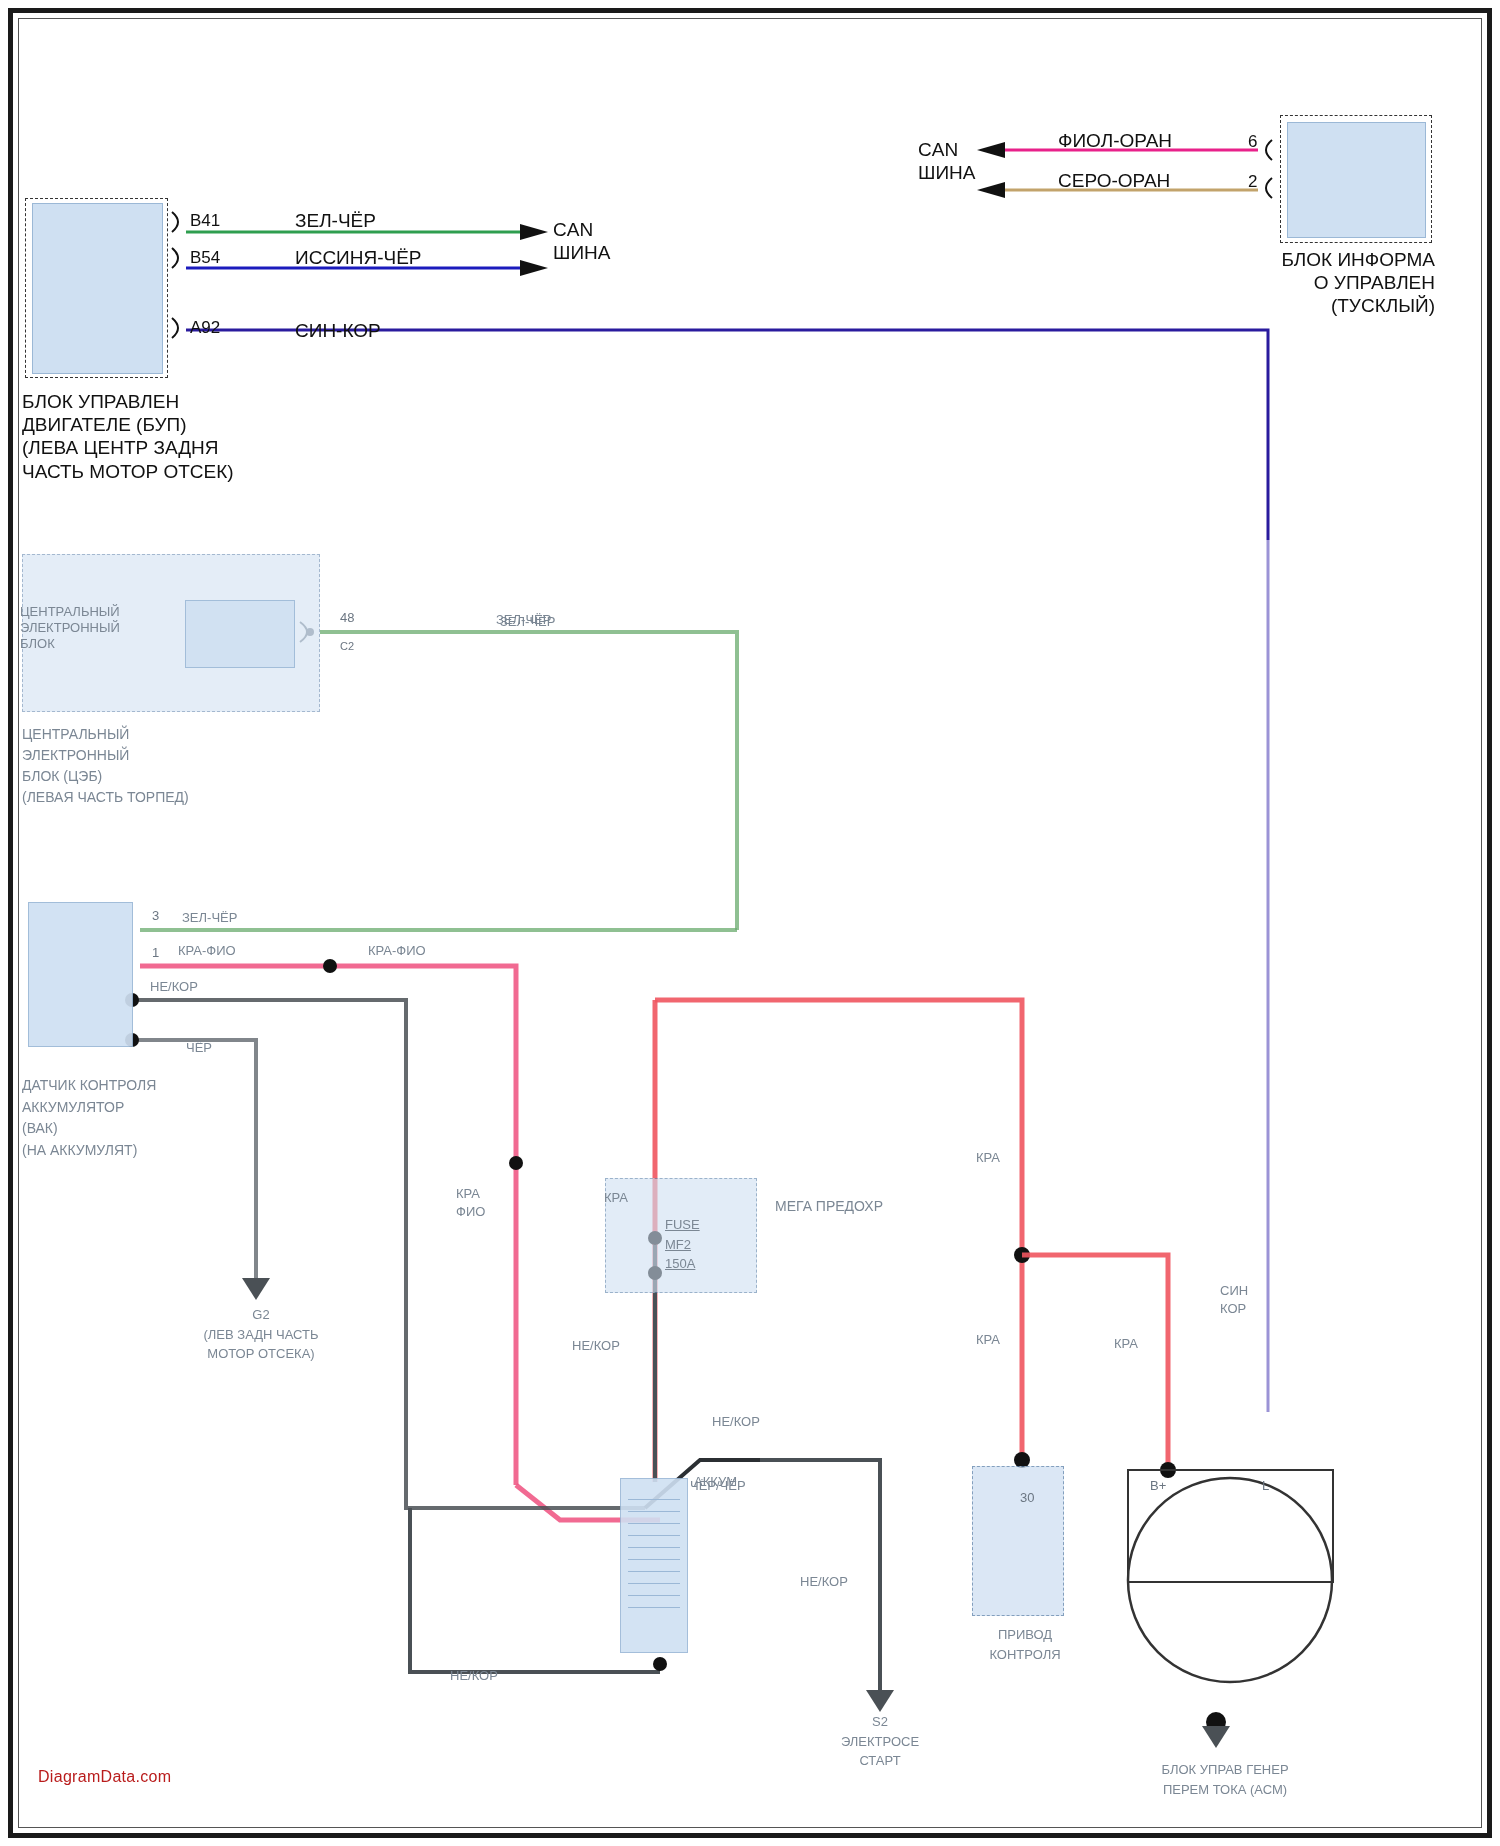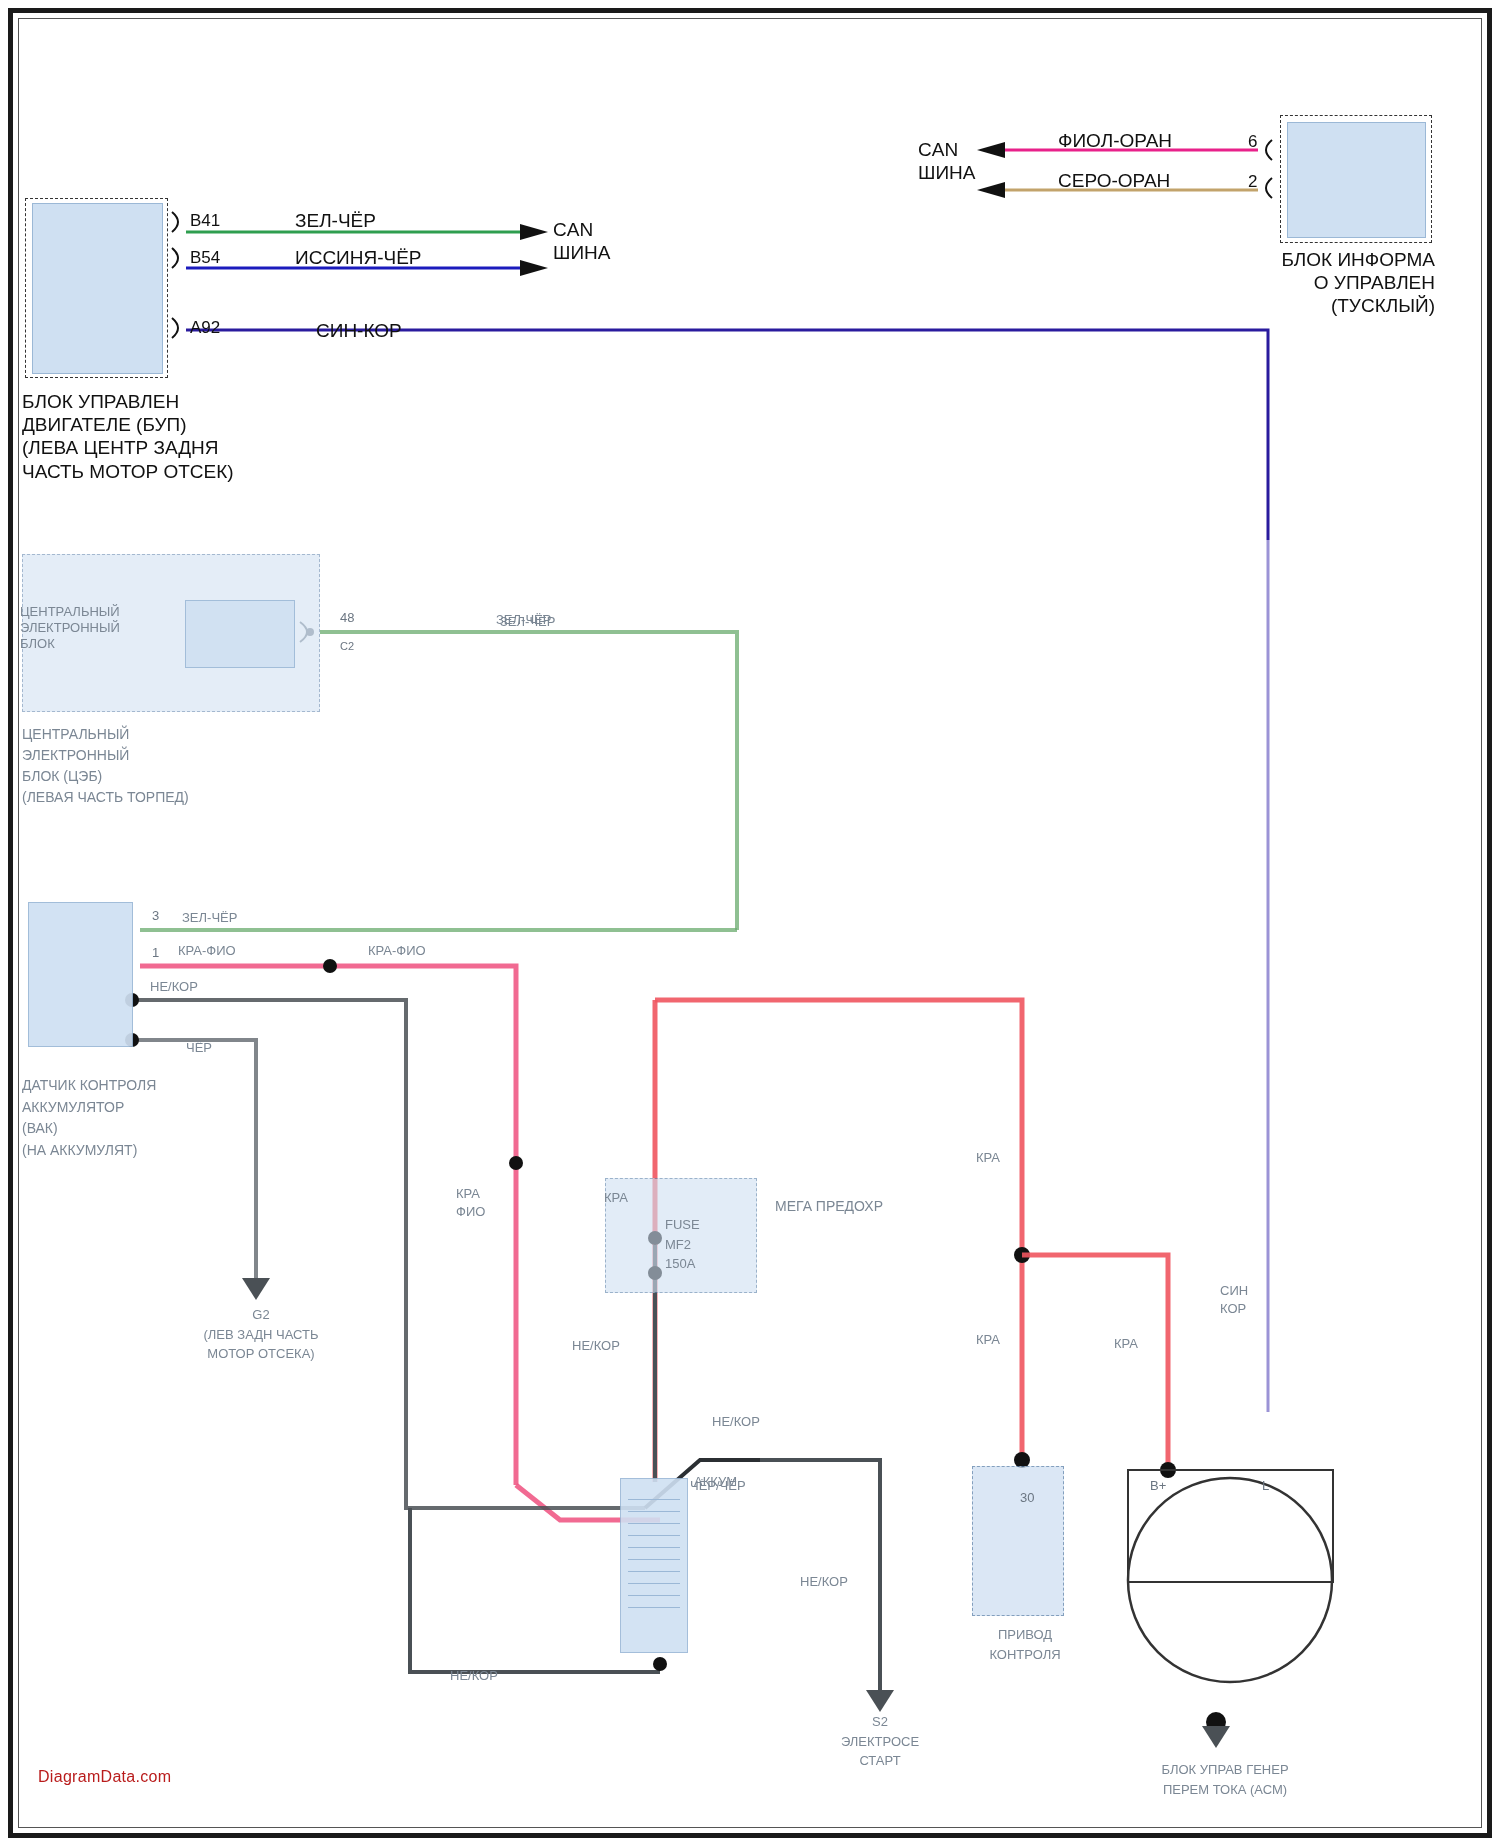--- a/index.html
+++ b/index.html
@@ -56,21 +56,21 @@
     background: #cfe0f2;
   }
   .label {
     position: absolute;
     color: #111;
     white-space: pre;
     line-height: 1.22;
   }
   .lbl-big { font-size: 19px; }
   .lbl-sm  { font-size: 12px; }
-  .lbl-xs  { font-size: 10px; }
+  .lbl-xs  { font-size: 10px; text-decoration: underline; }
   .faded { color: #7b8794; }
   .pin {
     position: absolute;
     font-size: 17px;
     color: #111;
   }
   .pin-sm {
     position: absolute;
     font-size: 11px;
     color: #6b7682;
@@ -181,21 +181,21 @@
 
   <div class="dash-box" style="left:25px; top:198px; width:143px; height:180px;"></div>
   <div class="conn-box" style="left:32px; top:203px; width:131px; height:171px;"></div>
 
   <div class="pin" style="left:190px; top:211px;text-align:center;">B41</div>
   <div class="pin" style="left:190px; top:248px;">B54</div>
   <div class="pin" style="left:190px; top:318px;">A92</div>
 
   <div class="label lbl-big" style="left:295px; top:209px;">ЗЕЛ-ЧЁР</div>
   <div class="label lbl-big" style="left:295px; top:246px;">ИССИНЯ-ЧЁР</div>
-  <div class="label lbl-big" style="left:295px; top:319px;margin-left:21px;">СИН-КОР</div>
+  <div class="label lbl-big" style="left:295px; top:319px;">СИН-КОР</div>
 
   <div class="label lbl-big" style="left: 553px; top: 218px; white-space: pre;">CAN
 ШИНА</div>
 
   <div class="label lbl-big" style="left: 22px; top: 390px; white-space: pre;">БЛОК УПРАВЛЕН
 ДВИГАТЕЛЕ (БУП)
 (ЛЕВА ЦЕНТР ЗАДНЯ
 ЧАСТЬ МОТОР ОТСЕК)</div>
 
   <div class="dash-box" style="left:1280px; top:115px; width:152px; height:128px;"></div>

